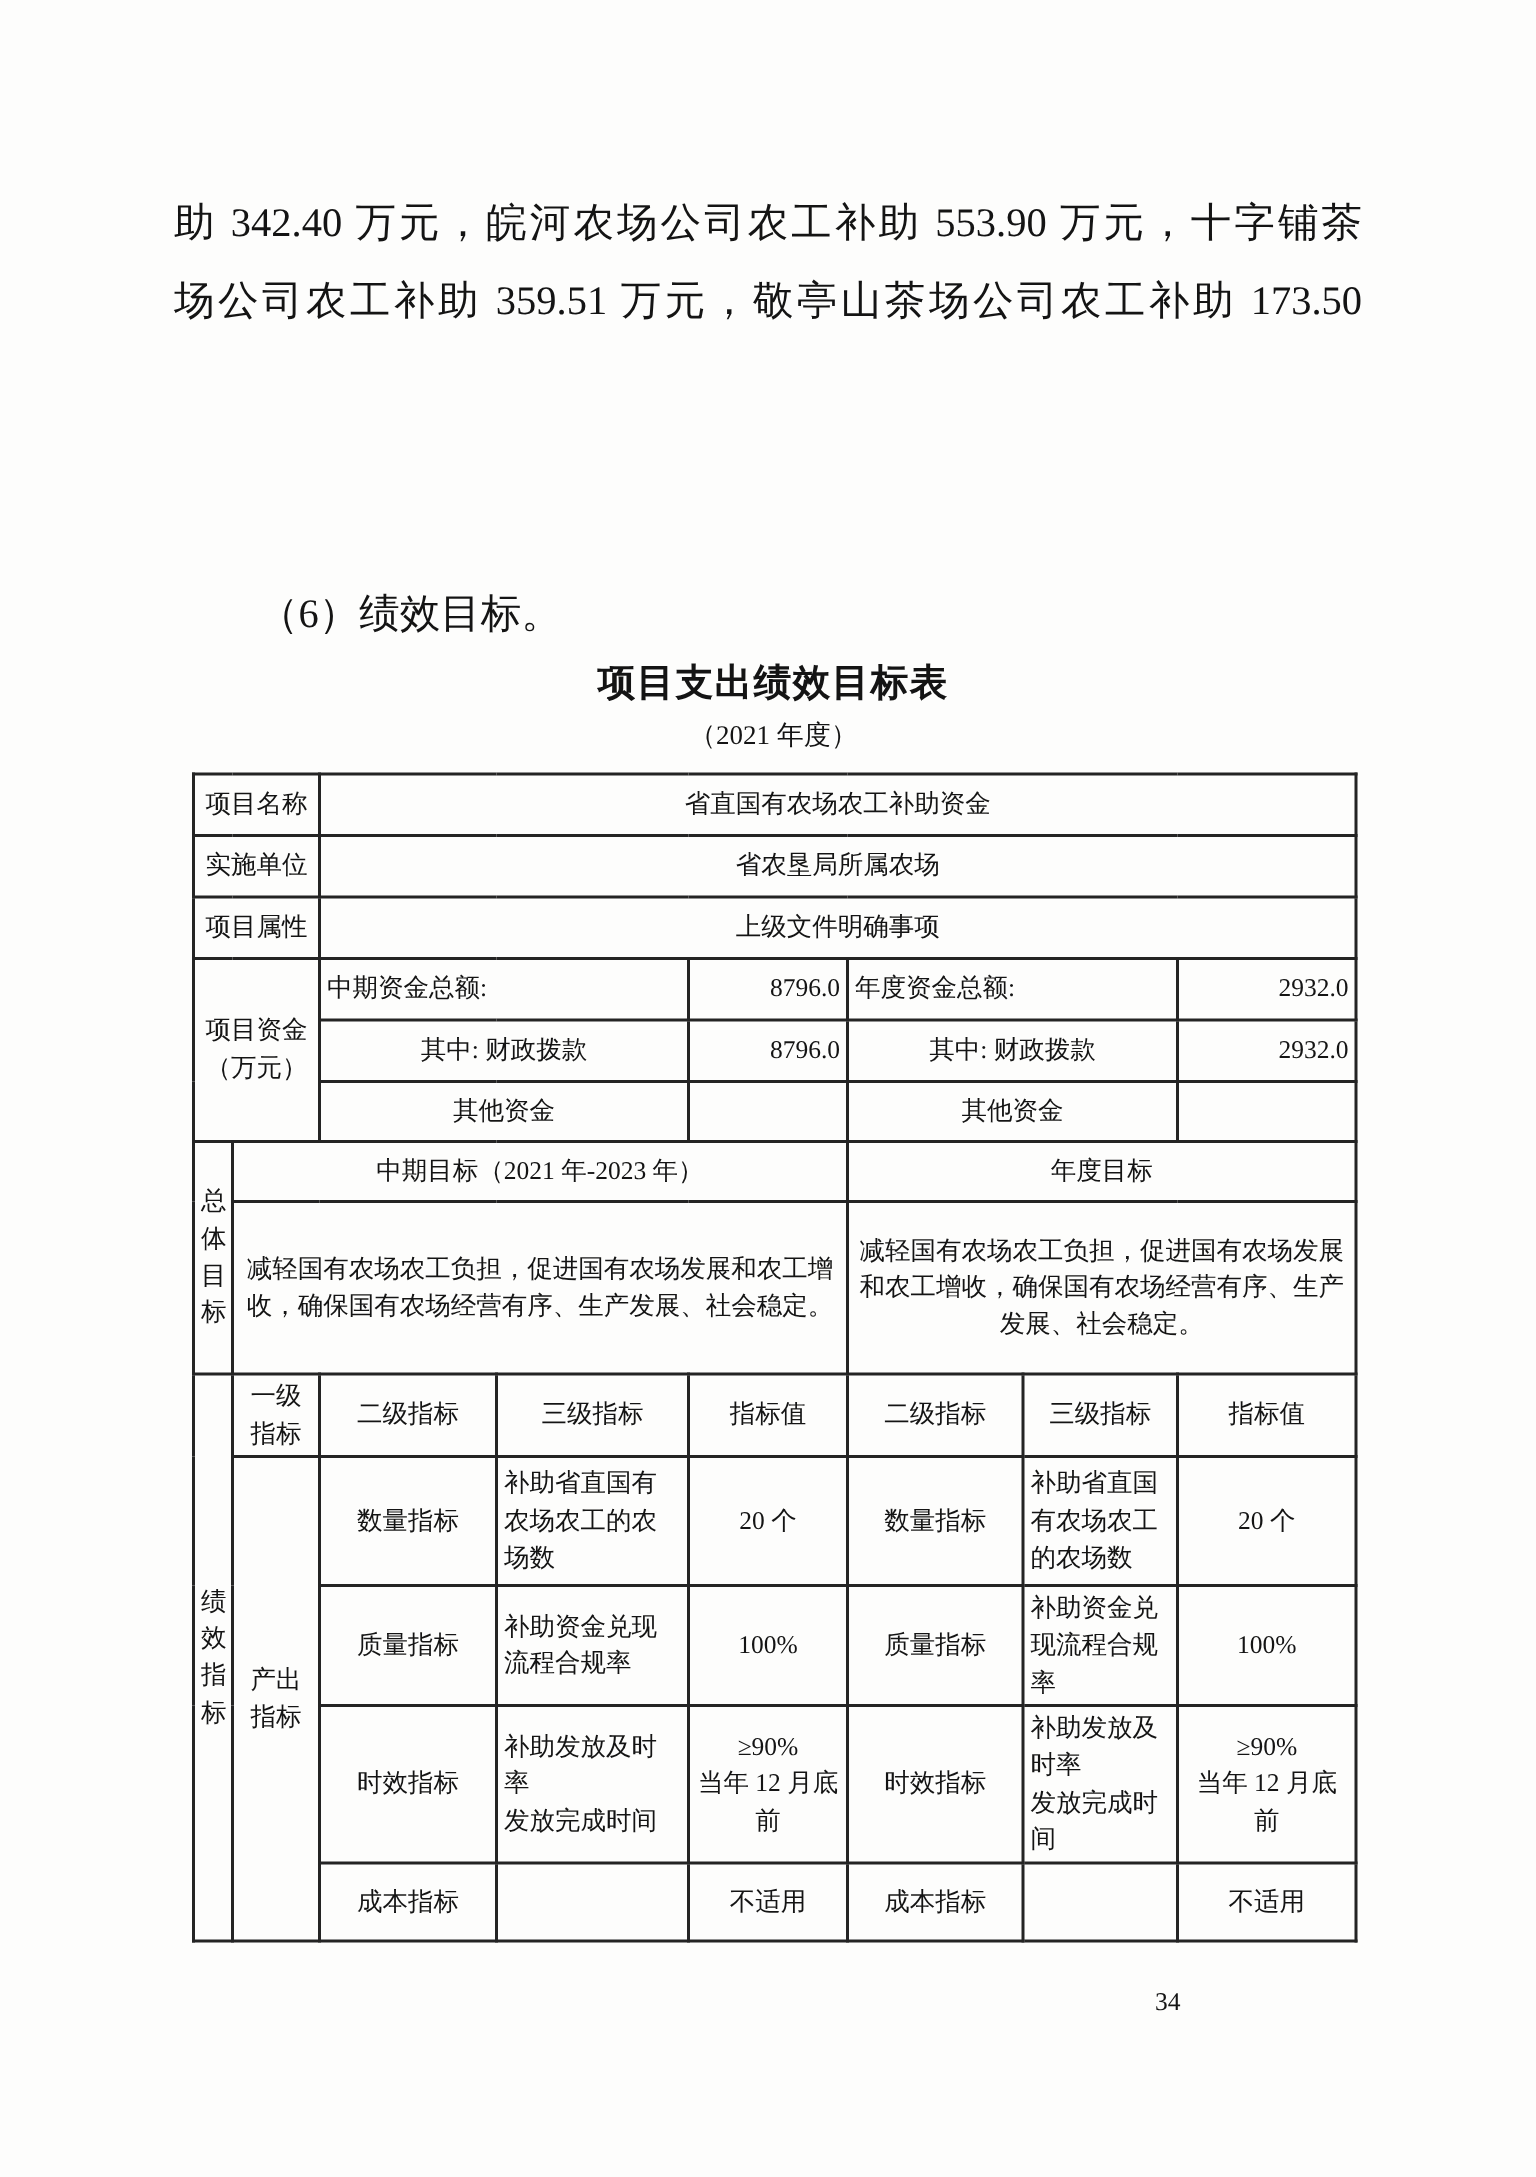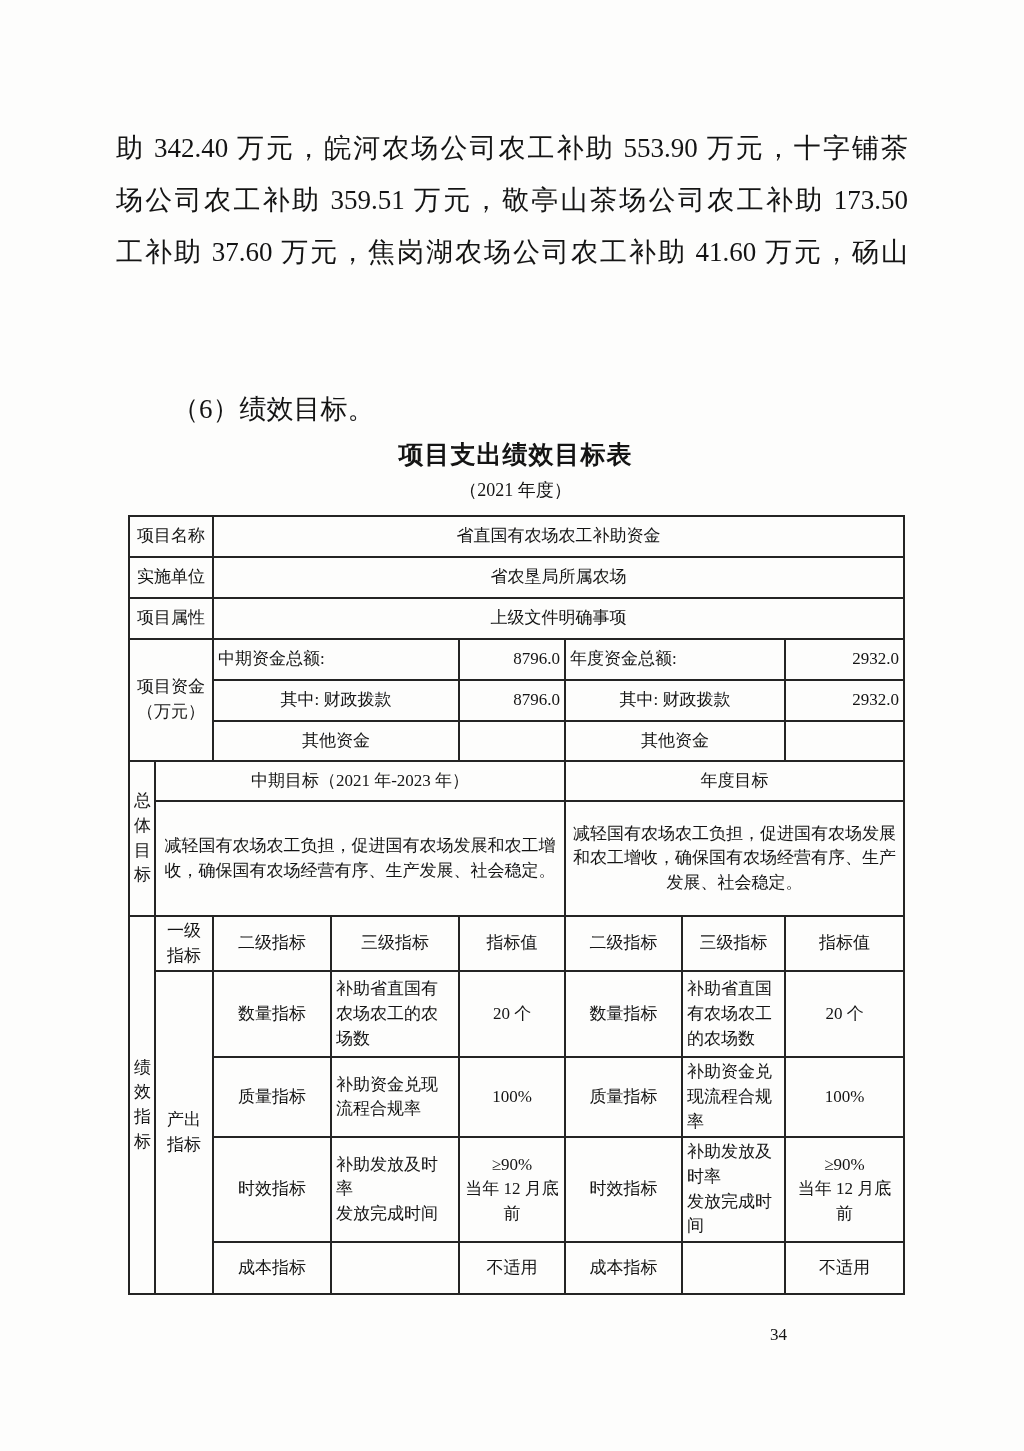--- a/index.html
+++ b/index.html
@@ -41,21 +41,20 @@
   .r41{height:41px}.r40{height:40px}.r42{height:42px}
   .r115{height:115px}.r86{height:86px}.r80{height:80px}.r100{height:100px}.r52{height:52px}
   .pageno{position:absolute;left:770px;top:1325px;font-size:17px;font-weight:normal;}
 </style>
 </head>
 <body>
 
 <div class="para">
   <div class="pl jl">助 342.40 万元，皖河农场公司农工补助 553.90 万元，十字铺茶</div>
   <div class="pl jl">场公司农工补助 359.51 万元，敬亭山茶场公司农工补助 173.50</div>
-  <div class="pl jl">工补助 37.60 万元，焦岗湖农场公司农工补助 41.60 万元，砀山</div>
 </div>
 
 <div class="subhead">（6）绩效目标。</div>
 
 <div class="ttl">项目支出绩效目标表</div>
 <div class="sttl">（2021 年度）</div>
 
 <table class="t">
   <colgroup>
     <col style="width:26px">

